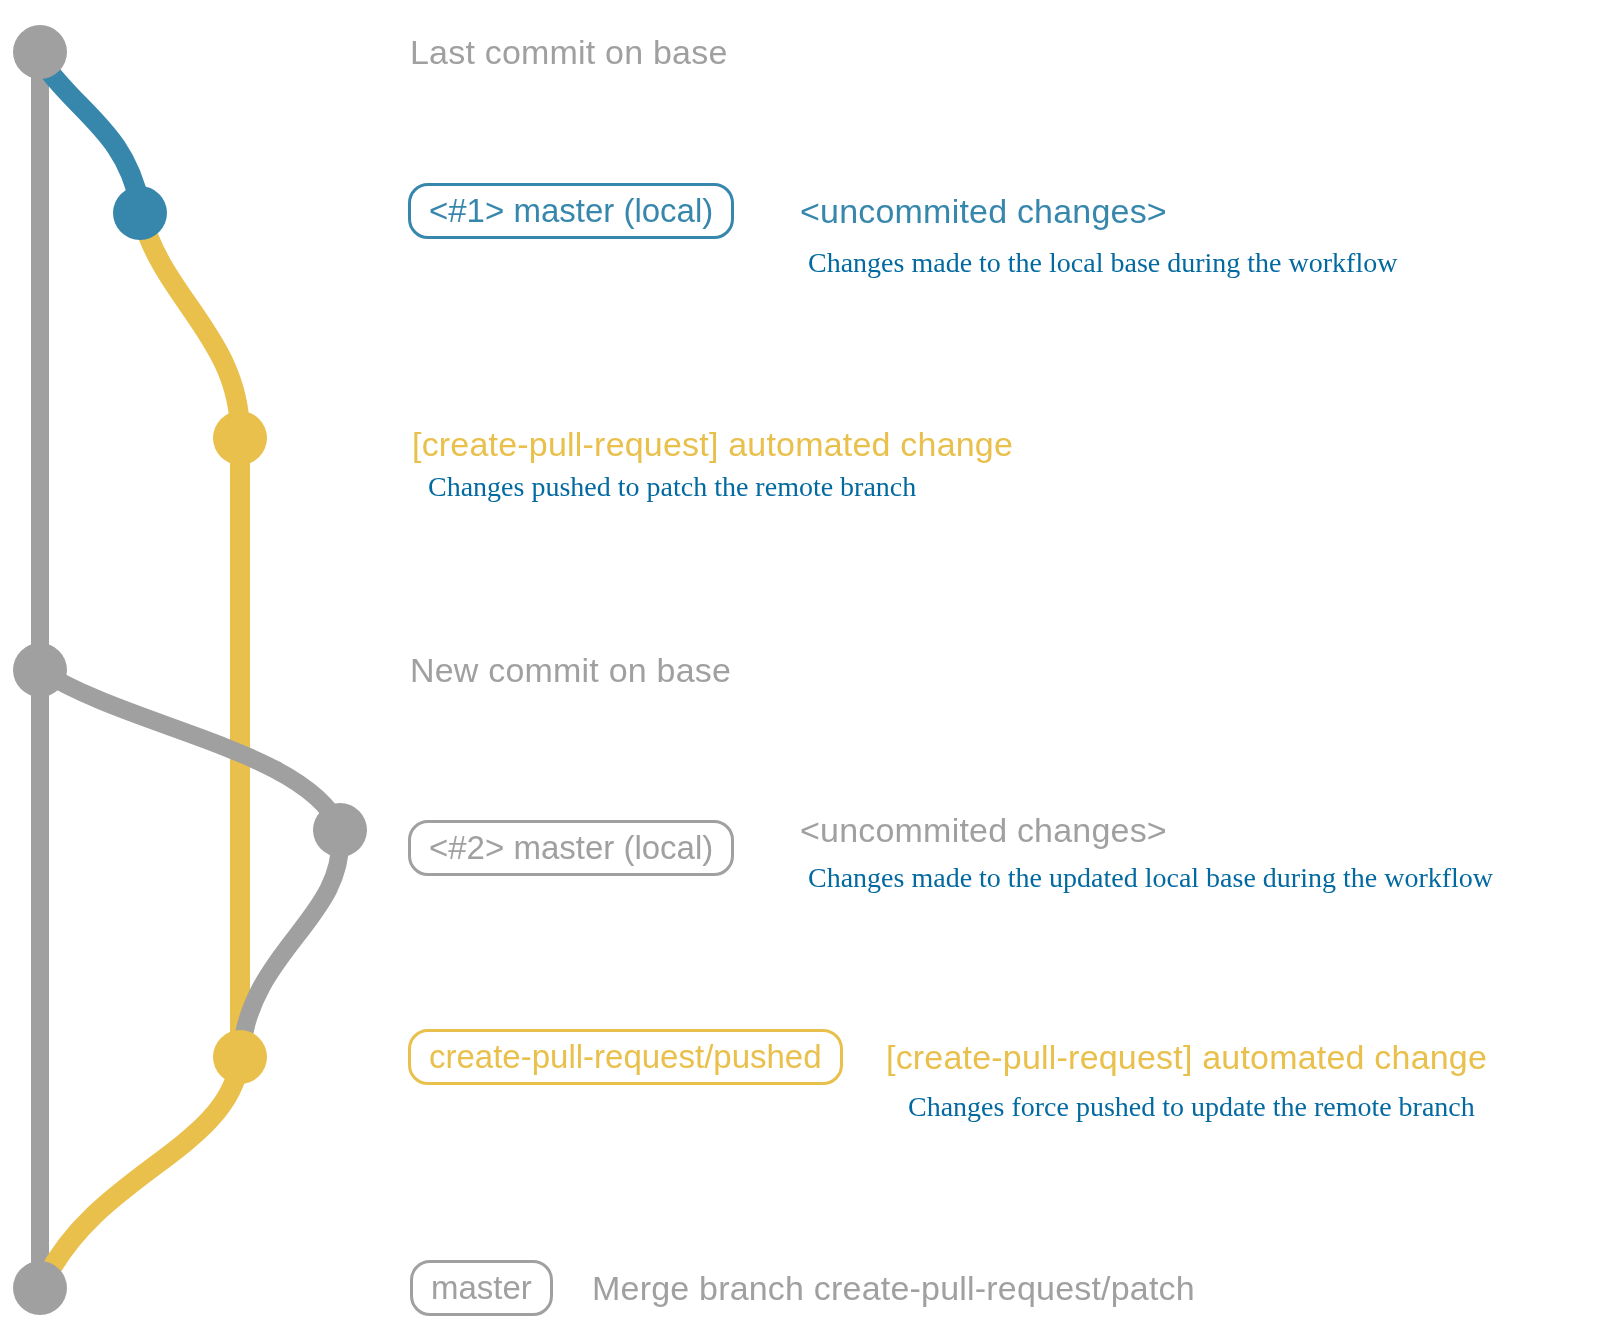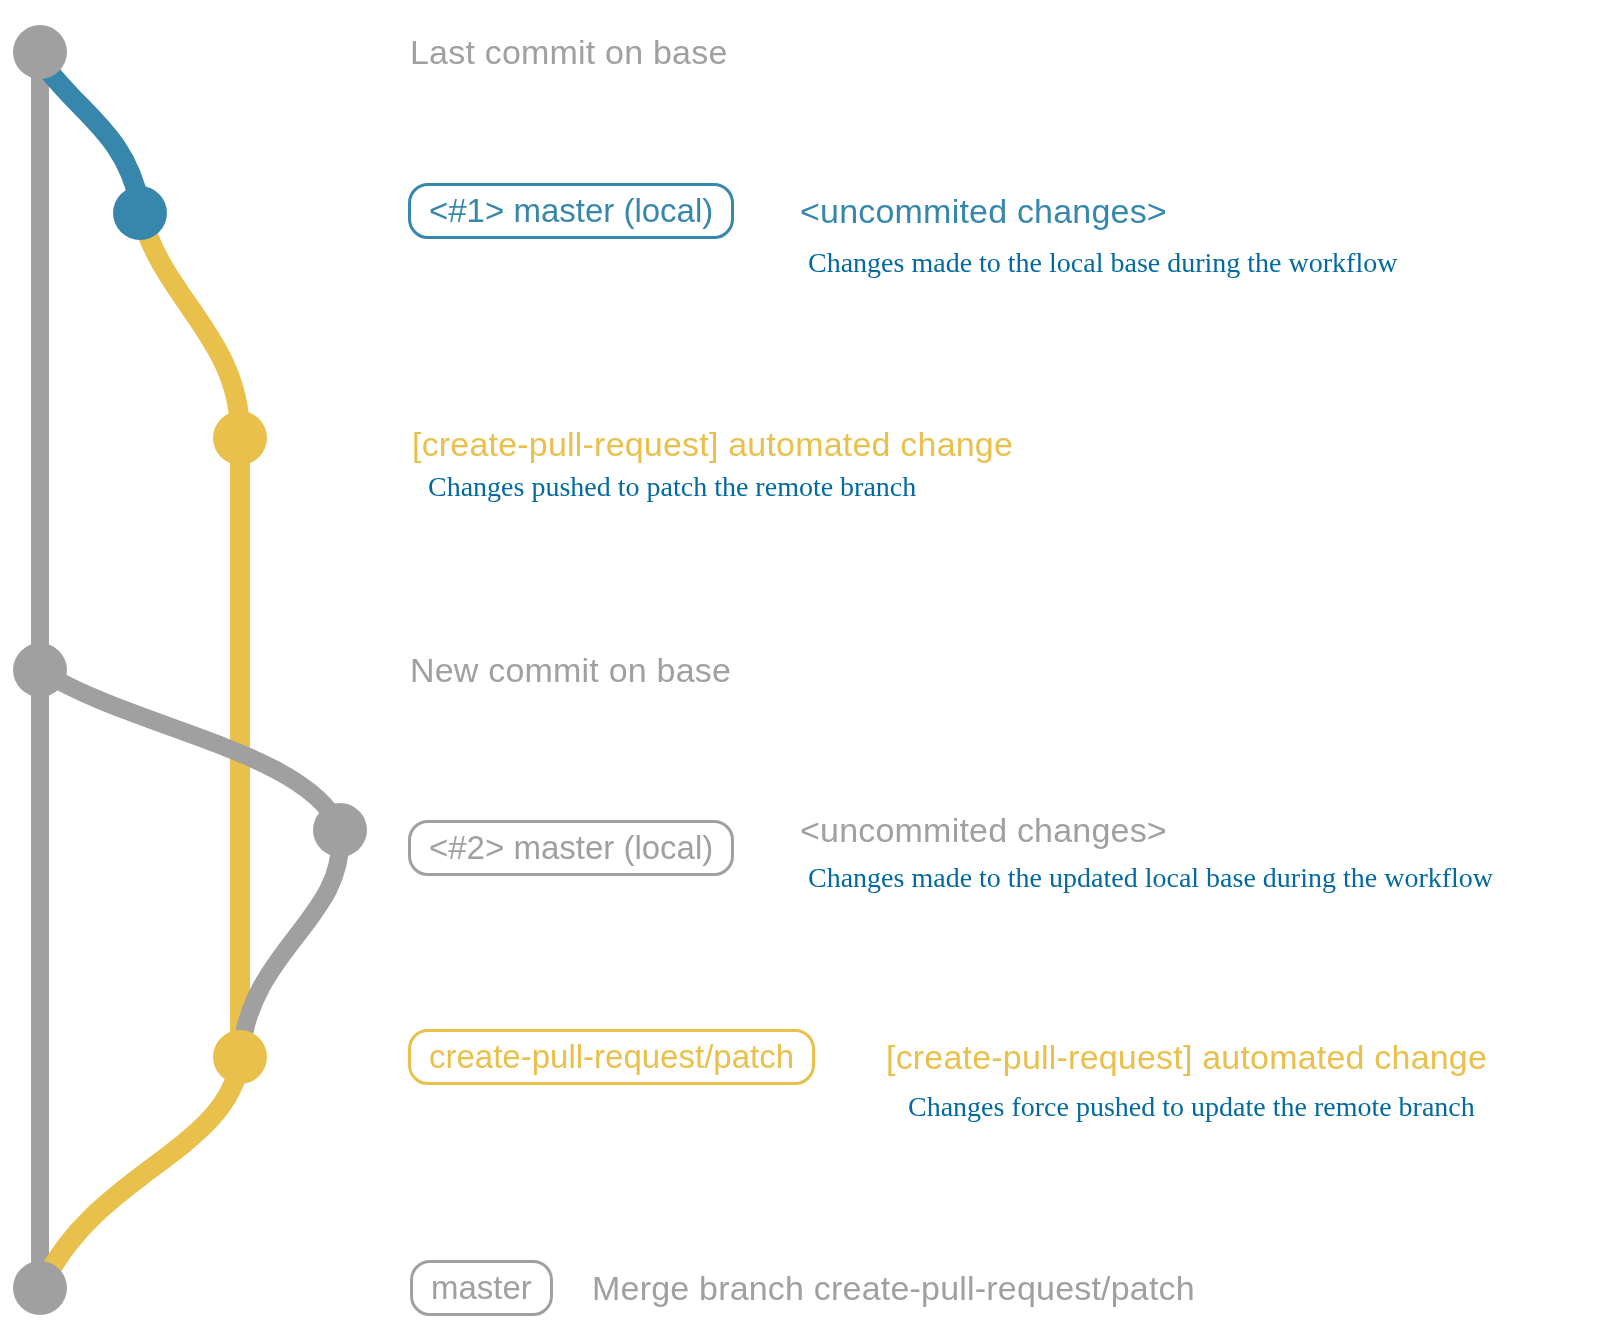--- a/index.html
+++ b/index.html
@@ -76,20 +76,20 @@
 
   <div class="label yellow" style="left:412px;top:424px;">[create-pull-request] automated change</div>
   <div class="desc" style="left:428px;top:470px;">Changes pushed to patch the remote branch</div>
 
   <div class="label gray" style="left:410px;top:650px;">New commit on base</div>
 
   <div class="badge gray" style="left:408px;top:802px;margin-top:18px;">&lt;#2&gt; master (local)</div>
   <div class="label gray" style="left:800px;top:810px;">&lt;uncommited changes&gt;</div>
   <div class="desc" style="left:808px;top:848px;margin-top:13px;">Changes made to the updated local base during the workflow</div>
 
-  <div class="badge yellow" style="left:408px;top:1029px;">create-pull-request/patch</div>
+  <div class="badge yellow" style="left:408px;top:1029px;">create-pull-request/pushed</div>
   <div class="label yellow" style="left:886px;top:1037px;">[create-pull-request] automated change</div>
   <div class="desc" style="left:908px;top:1090px;">Changes force pushed to update the remote branch</div>
 
   <div class="badge gray" style="left:410px;top:1260px;">master</div>
   <div class="label gray" style="left:592px;top:1268px;">Merge branch create-pull-request/patch</div>
 
 </div>
 
 </body></html>

